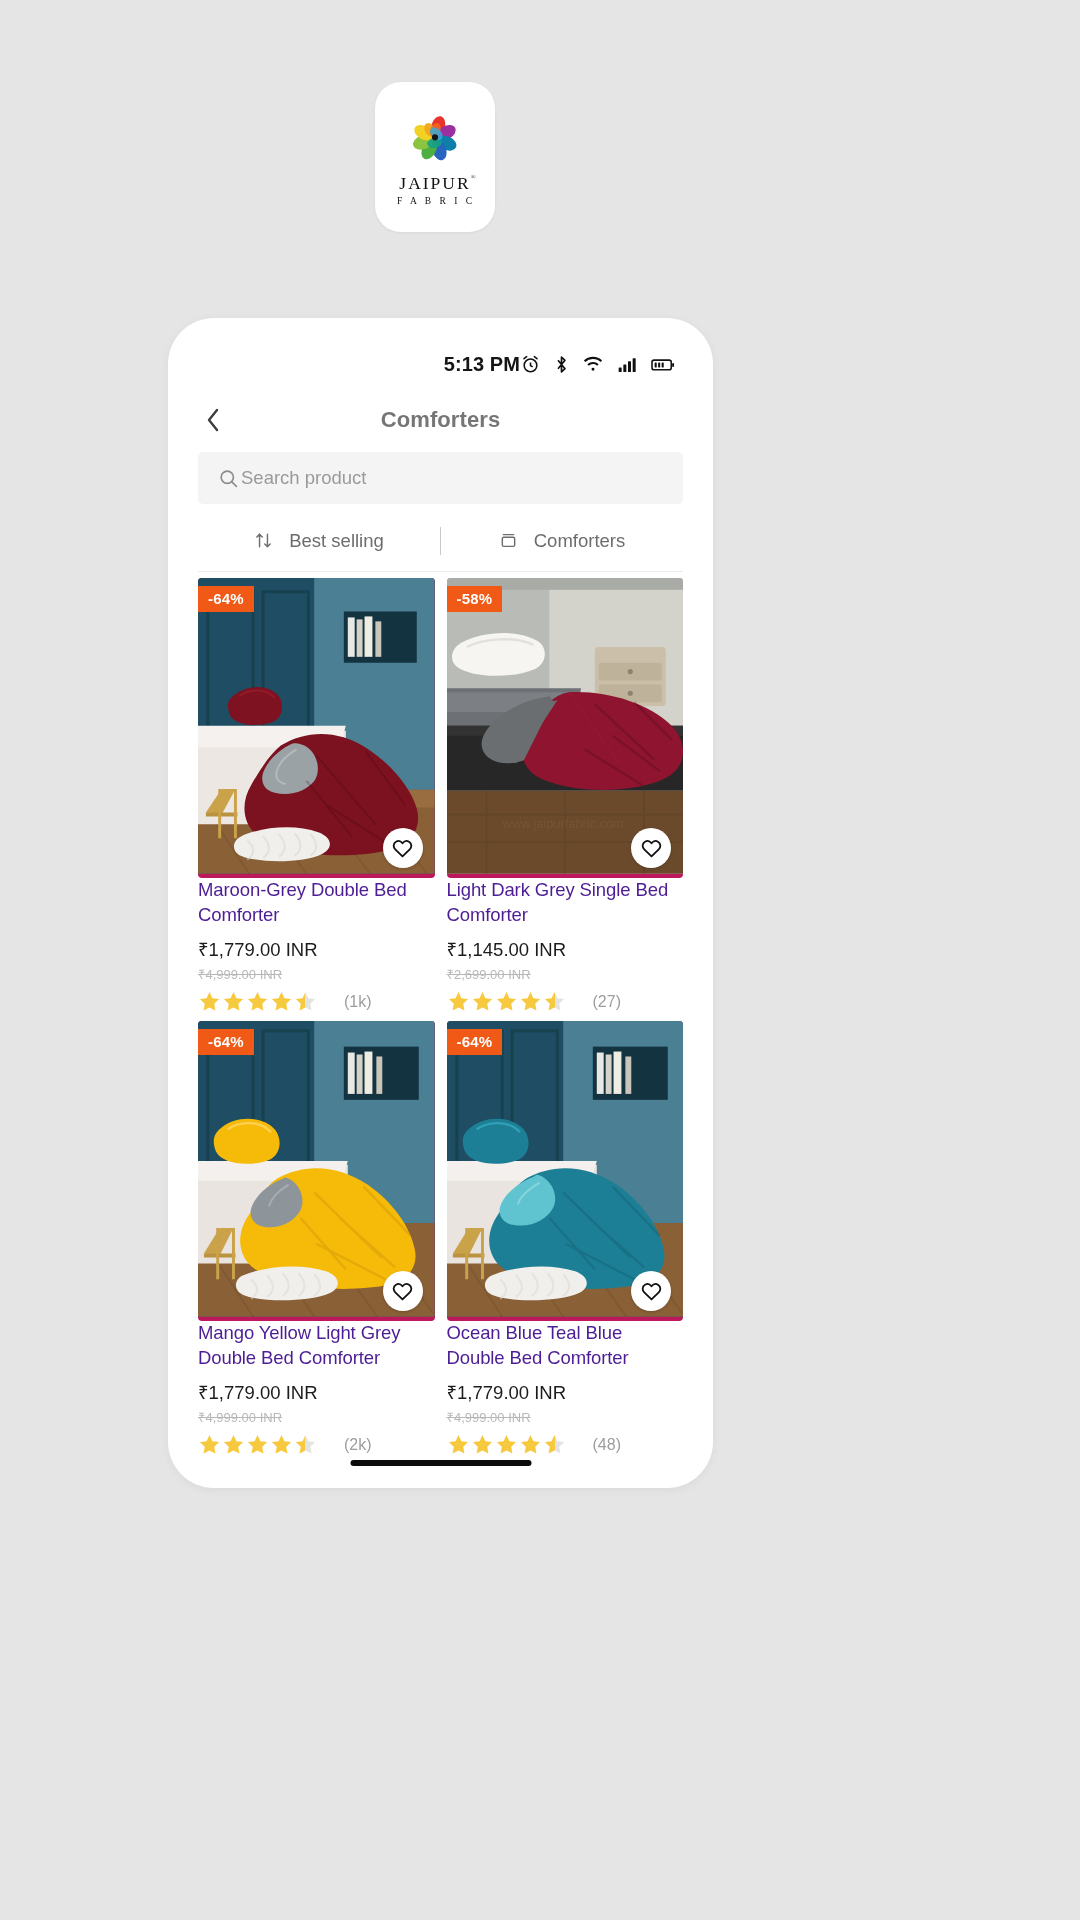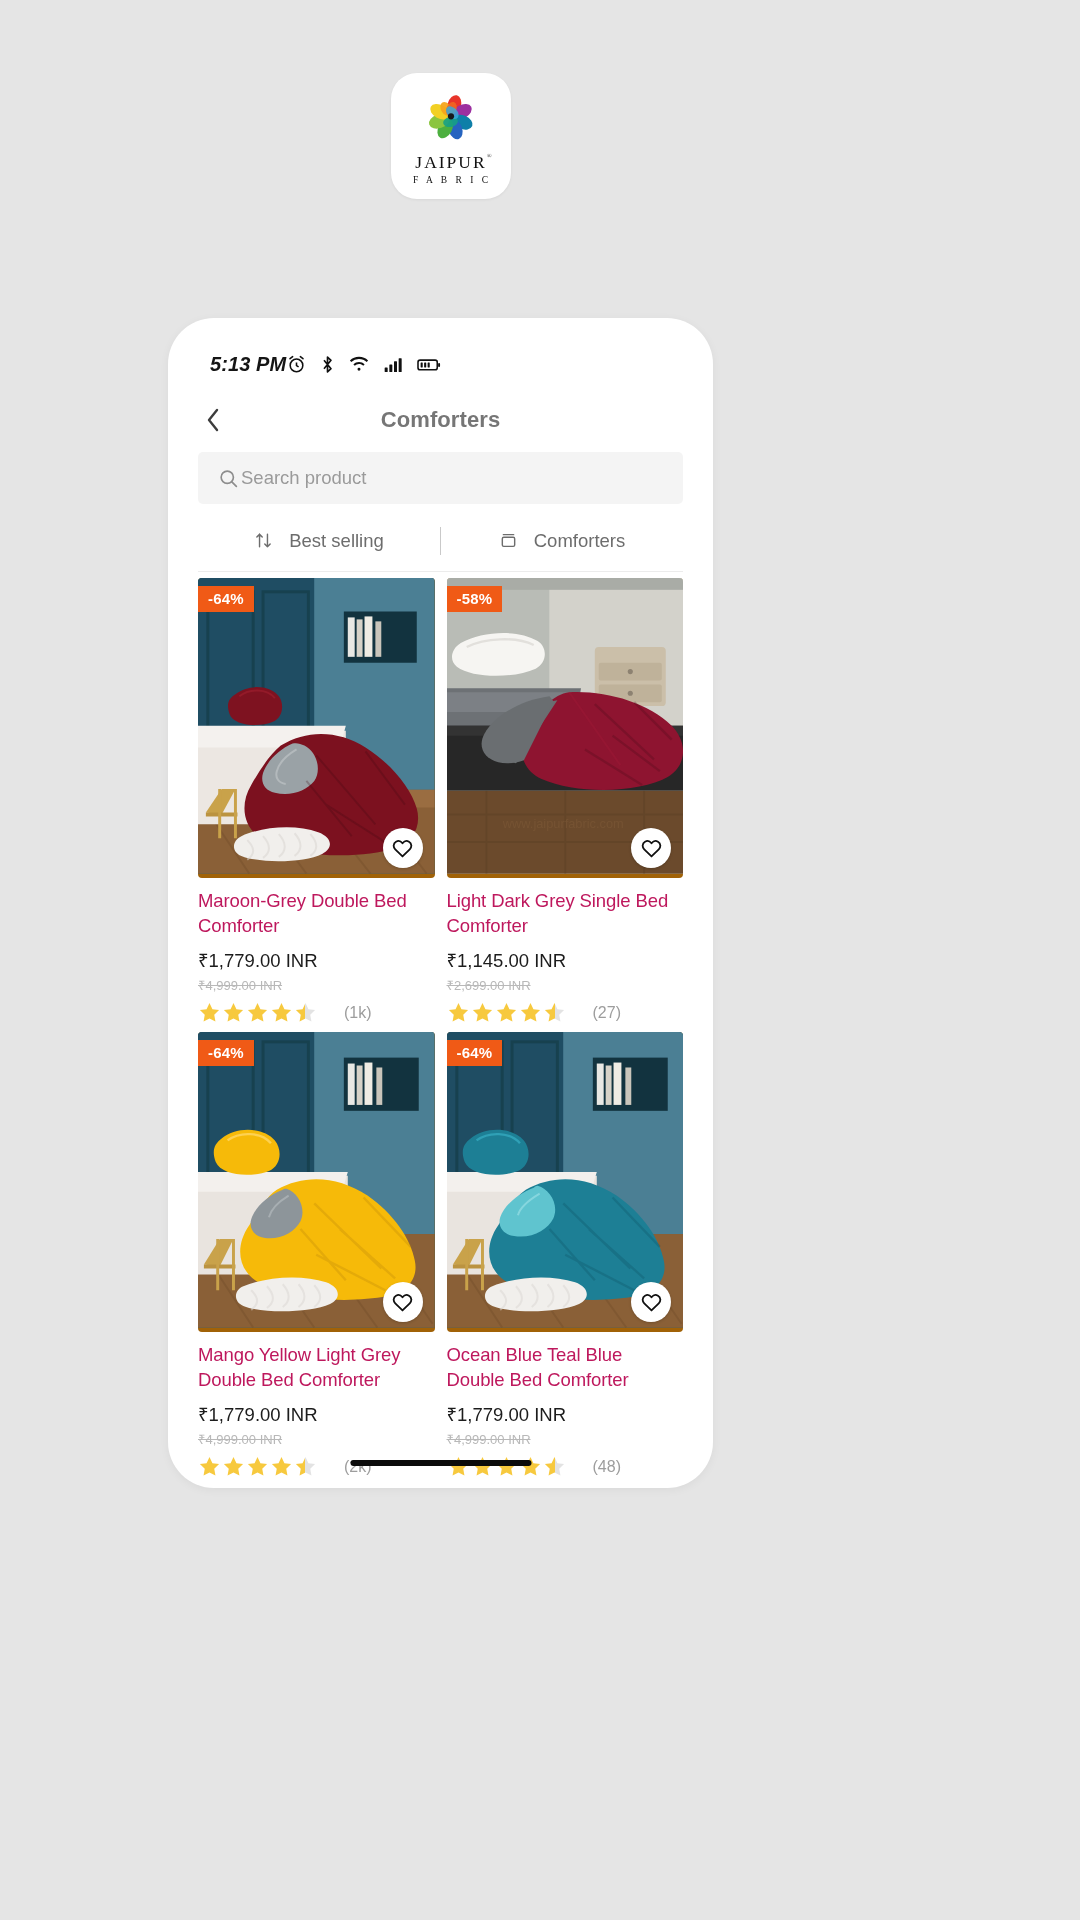--- a/index.html
+++ b/index.html
@@ -6,27 +6,26 @@
   html, body {
     width: 1080px; height: 1920px;
     background: #e6e6e6;
     font-family: "Liberation Sans", sans-serif;
     overflow: hidden;
   }
   #stage { position: relative; width: 1080px; height: 1920px; background: #e5e5e5; }
 
   
   .app-icon-card {
-    position: absolute; left: 375px; top: 73px;
-    width: 120px; height: 126px;
+    position: absolute; left: 375px; top: 82px;
+    width: 120px; height: 150px;
     background: #ffffff; border-radius: 26px;
     display: flex; flex-direction: column;
     align-items: center; justify-content: center;
     box-shadow: 0 1px 3px rgba(0,0,0,0.06);
-    margin-left: 16px;
   }
   .logo-mark { width: 64px; height: 62px; margin-top: 2px; }
   .logo-word {
     font-family: "Liberation Serif", serif;
     font-size: 17.5px; letter-spacing: 2.0px;
     color: #111; font-weight: 400; line-height: 1;
     margin-top: 3px; position: relative;
   }
   .logo-word sup { font-size: 6px; position: absolute; top: -1px; right: -7px; }
   .logo-sub {
@@ -40,23 +39,22 @@
     position: absolute; left: 168px; top: 318px;
     width: 545px; height: 1170px;
     background: #ffffff; border-radius: 46px;
     overflow: hidden;
     box-shadow: 0 2px 10px rgba(0,0,0,0.05);
   }
 
   
   .statusbar {
     height: 74px; display: flex; align-items: center;
-    justify-content: flex-start;
+    justify-content: flex-end;
     padding: 18px 38px 0 42px;
-    font-style: italic;
   }
   .status-time { font-size: 20px; font-weight: 600; color: #151515; letter-spacing: .1px; }
   .status-icons { display: flex; align-items: center; gap: 13px; }
   .status-icons svg { display: block; }
 
   
   .appbar {
     height: 56px; display: flex; align-items: center;
     padding: 0 28px; position: relative;
   }
@@ -93,38 +91,38 @@
 
   
   .scroll-area { padding: 0 0 0 0; }
   .grid {
     display: grid; grid-template-columns: 1fr 1fr;
     gap: 8px 12px; padding: 6px 30px 0 30px;
   }
   .card { display: flex; flex-direction: column; }
   .card-img {
     position: relative; width: 100%; height: 300px;
-    border-radius: 4px; overflow: hidden; background: #a16207;
+    border-radius: 4px; overflow: hidden; background: #be185d;
   }
   .card-img .scene { position: absolute; inset: 0; }
   .badge {
     position: absolute; left: 0; top: 8px;
     background: #f05a16; color: #fff;
     font-size: 15px; font-weight: 600;
     padding: 4px 10px 5px 10px; letter-spacing: .2px;
   }
   .heart-btn {
     position: absolute; right: 12px; bottom: 10px;
     width: 40px; height: 40px; border-radius: 50%;
     background: #fff; display: flex; align-items: center; justify-content: center;
     box-shadow: 0 1px 3px rgba(0,0,0,.18); cursor: pointer;
   }
   .card-title {
-    font-size: 18.5px; color: #be185d; line-height: 1.33;
-    margin-top: 11px; letter-spacing: -.1px;
+    font-size: 18.5px; color: #4c1d95; line-height: 1.33;
+    letter-spacing: -.1px;
   }
   .card-price { font-size: 18.5px; color: #1c1c1c; margin-top: 9px; }
   .card-compare {
     font-size: 13px; color: #b8b8b8; text-decoration: line-through;
     margin-top: 4px;
   }
   .rating-row { display: flex; align-items: center; gap: 22px; margin-top: 7px; }
   .stars { display: flex; align-items: center; gap: 1px; }
   .rating-count { font-size: 16px; color: #9d9d9d; margin-left: 5px; }
 

